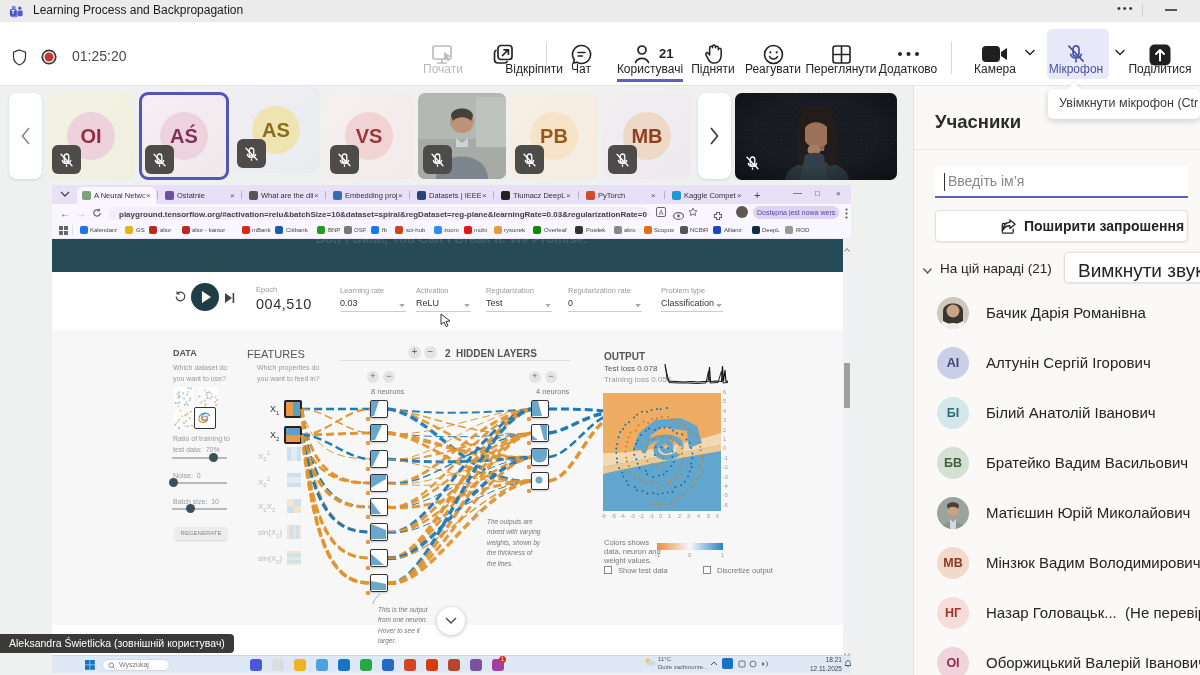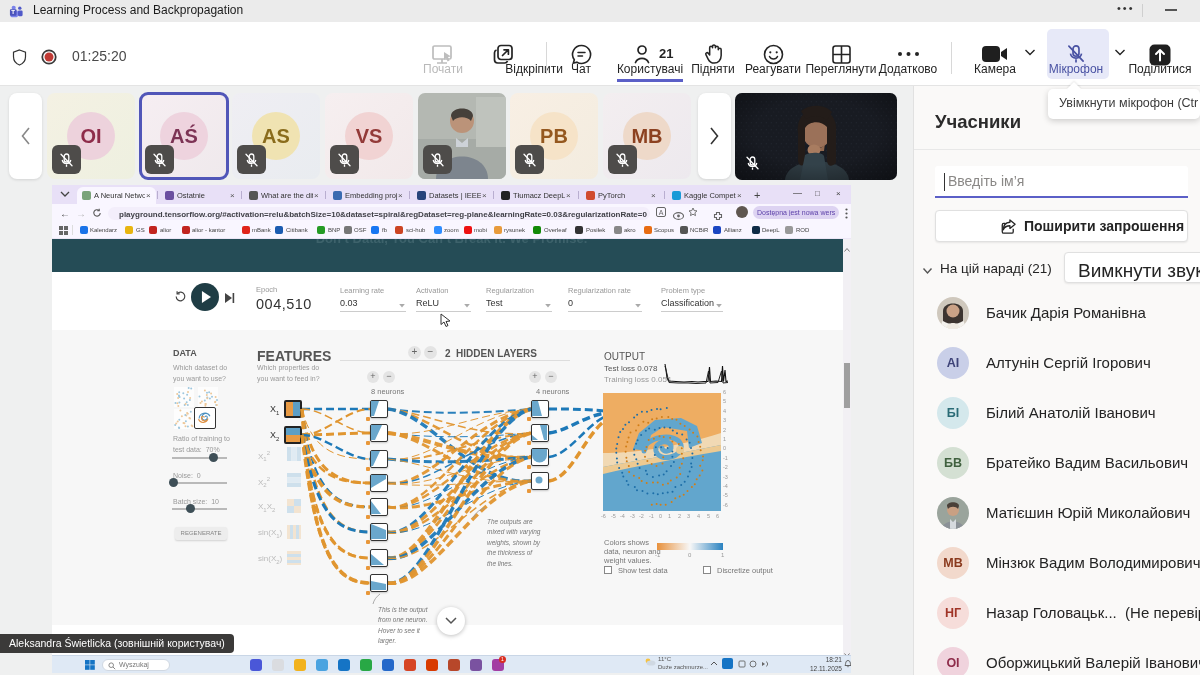--- a/index.html
+++ b/index.html
@@ -213,21 +213,21 @@
       <div class="abs" style="left:20px;top:19px;width:48px;height:48px;border-radius:50%;background:#eed3de;text-align:center;line-height:48px;font-size:20px;font-weight:bold;color:#7d3355;">АŚ</div>
       <div class="abs" style="left:5px;top:52px;width:29px;height:29px;background:#4e4c4a;border-radius:6px;">
       <svg class="abs" style="left:6px;top:6px" width="17" height="17" viewBox="0 0 17 17">
         <path d="M3 3.2 L14 14.8" stroke="#fff" stroke-width="1.3" stroke-linecap="round"></path>
         <rect x="6.2" y="3" width="4.6" height="8" rx="2.3" fill="none" stroke="#fff" stroke-width="1.3"></rect>
         <path d="M4.2 9 a4.4 4.4 0 0 0 8.6 0" fill="none" stroke="#fff" stroke-width="1.3"></path>
         <path d="M8.5 13.4 v2.4" stroke="#fff" stroke-width="1.3"></path>
       </svg>
     </div>
   </div>
-<div class="abs" style="left:232px;top:93px;width:88px;height:86px;background:linear-gradient(135deg,#efeef3,#e9ecf0);border-radius:8px;">
+<div class="abs" style="left:232px;top:87px;width:88px;height:86px;background:linear-gradient(135deg,#efeef3,#e9ecf0);border-radius:8px;">
       <div class="abs" style="left:20px;top:19px;width:48px;height:48px;border-radius:50%;background:#f0e3b2;text-align:center;line-height:48px;font-size:20px;font-weight:bold;color:#8a6c1c;">AS</div>
       <div class="abs" style="left:5px;top:52px;width:29px;height:29px;background:#4e4c4a;border-radius:6px;">
       <svg class="abs" style="left:6px;top:6px" width="17" height="17" viewBox="0 0 17 17">
         <path d="M3 3.2 L14 14.8" stroke="#fff" stroke-width="1.3" stroke-linecap="round"></path>
         <rect x="6.2" y="3" width="4.6" height="8" rx="2.3" fill="none" stroke="#fff" stroke-width="1.3"></rect>
         <path d="M4.2 9 a4.4 4.4 0 0 0 8.6 0" fill="none" stroke="#fff" stroke-width="1.3"></path>
         <path d="M8.5 13.4 v2.4" stroke="#fff" stroke-width="1.3"></path>
       </svg>
     </div>
   </div>
@@ -575,21 +575,21 @@
  <div class="abs" style="left:120px;top:272px;width:55px;height:2px;background:#b9b9b9;"></div>
  <div class="abs" style="left:157px;top:268px;width:9px;height:9px;border-radius:50%;background:#3e4f57;"></div>
  <div class="abs" style="left:121px;top:287px;font-size:7px;color:#999;">Noise:&nbsp; 0</div>
  <div class="abs" style="left:120px;top:297px;width:55px;height:2px;background:#b9b9b9;"></div>
  <div class="abs" style="left:117px;top:293px;width:9px;height:9px;border-radius:50%;background:#3e4f57;"></div>
  <div class="abs" style="left:121px;top:313px;font-size:7px;color:#999;">Batch size:&nbsp; 10</div>
  <div class="abs" style="left:120px;top:323px;width:55px;height:2px;background:#b9b9b9;"></div>
  <div class="abs" style="left:134px;top:319px;width:9px;height:9px;border-radius:50%;background:#3e4f57;"></div>
  <div class="abs" style="left:123px;top:342px;width:52px;height:13px;background:#ededed;border-radius:2px;text-align:center;line-height:13px;font-size:6px;color:#888;box-shadow:0 1px 2px rgba(0,0,0,.15);">REGENERATE</div>
 
- <div class="abs" style="left:205px;top:163px;font-size:14px;font-weight:bold;color:#555;">FEATURES</div>
+ <div class="abs" style="left:195px;top:163px;font-size:11px;font-weight:normal;color:#555;">FEATURES</div>
  <div class="abs" style="left:205px;top:177px;font-size:7px;color:#999;line-height:1.6;">Which properties do<br>you want to feed in?</div>
 <div class="abs" style="left:218px;top:219px;font-size:9px;color:#333;">X<sub style="font-size:6px">1</sub></div>
     <div class="abs" style="left:232px;top:215px;width:18px;height:18px;border:2px solid #222;border-radius:2px;"><svg width="14" height="14">
         <rect width="7" height="14" fill="#e89a44"></rect>
         <rect x="7" width="7" height="14" fill="#5d9fc6"></rect>
       </svg></div>
     <div class="abs" style="left:218px;top:245px;font-size:9px;color:#333;">X<sub style="font-size:6px">2</sub></div>
     <div class="abs" style="left:232px;top:241px;width:18px;height:18px;border:2px solid #222;border-radius:2px;"><svg width="14" height="14">
         <rect width="14" height="7" fill="#5d9fc6"></rect>
         <rect y="7" width="14" height="7" fill="#e89a44"></rect>
@@ -749,21 +749,21 @@
  <div class="abs" style="left:326px;top:420px;font-size:6.5px;font-style:italic;color:#777;line-height:1.6;">This is the output<br>from one neuron.<br>Hover to see it<br>larger.</div>
  <svg class="abs" style="left:320px;top:408px" width="10" height="12">
       <path d="M8 1 C4 4 2 7 1 11" stroke="#999" stroke-width=".8" fill="none"></path>
     </svg>
  <div class="abs" style="left:385px;top:422px;width:28px;height:28px;border-radius:50%;background:#fff;box-shadow:0 1px 4px rgba(0,0,0,.25);">
       <svg style="position:absolute;left:8px;top:10px" width="12" height="8" viewBox="0 0 12 8">
         <path d="M1 1 l5 5 5-5" stroke="#555" stroke-width="1.5" fill="none"></path>
       </svg>
     </div>
 
- <div class="abs" style="left:552px;top:166px;font-size:10px;font-weight:normal;color:#555;">OUTPUT</div>
+ <div class="abs" style="left:552px;top:166px;font-size:10px;font-weight:bold;color:#555;">OUTPUT</div>
  <div class="abs" style="left:552px;top:179px;font-size:8px;color:#555;">Test loss 0.078</div>
  <div class="abs" style="left:552px;top:190px;font-size:8px;color:#999;">Training loss 0.054</div>
  <svg class="abs" style="left:612px;top:177px" width="66" height="24" viewBox="0 0 66 24">
   <path d="M1 2 L2 8 L3 16 L5 19 L12 19.5 L20 20 L28 19.5 L34 20 L40 19.5 L44 19.5 L45.5 5 L46.5 19.5 L52 19 L57.5 19.5 L58.5 4 L59.5 19.5 L61 8 L62 19.5 L64 19" stroke="#111" stroke-width="1.1" fill="none"></path>
   <path d="M1 4 L3 12 L5 20.5 L14 21 L24 21 L32 21.5 L42 21 L44.5 9 L46 21 L54 20.5 L57.5 9 L59 21 L64 20.5" stroke="#222" stroke-width="1" fill="none"></path>
  </svg>
 <svg class="abs" style="left:551px;top:208px" width="118" height="118" viewBox="0 0 118 118">
       <rect width="118" height="118" fill="#eead62"></rect>
       <path d="M0 68 L118 47 L118 118 L0 118 Z" fill="#62a6cd"></path>
       <path d="M0 60 C30 60 70 55 118 40 L118 52 C70 62 30 68 0 74 Z" fill="#f1d9b4"></path>

